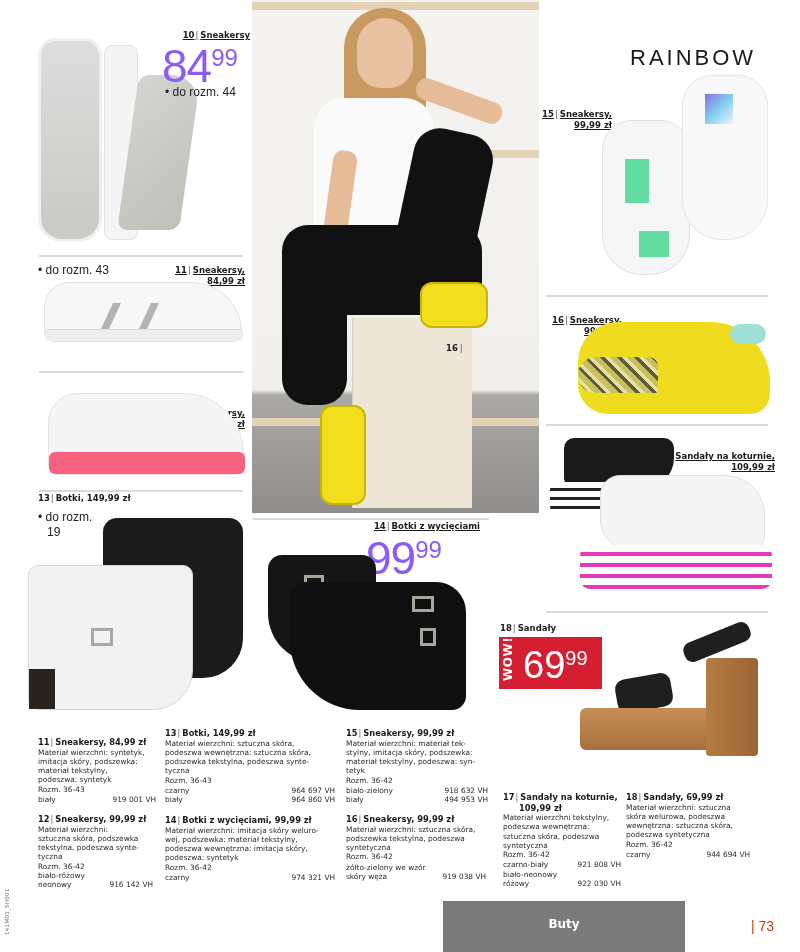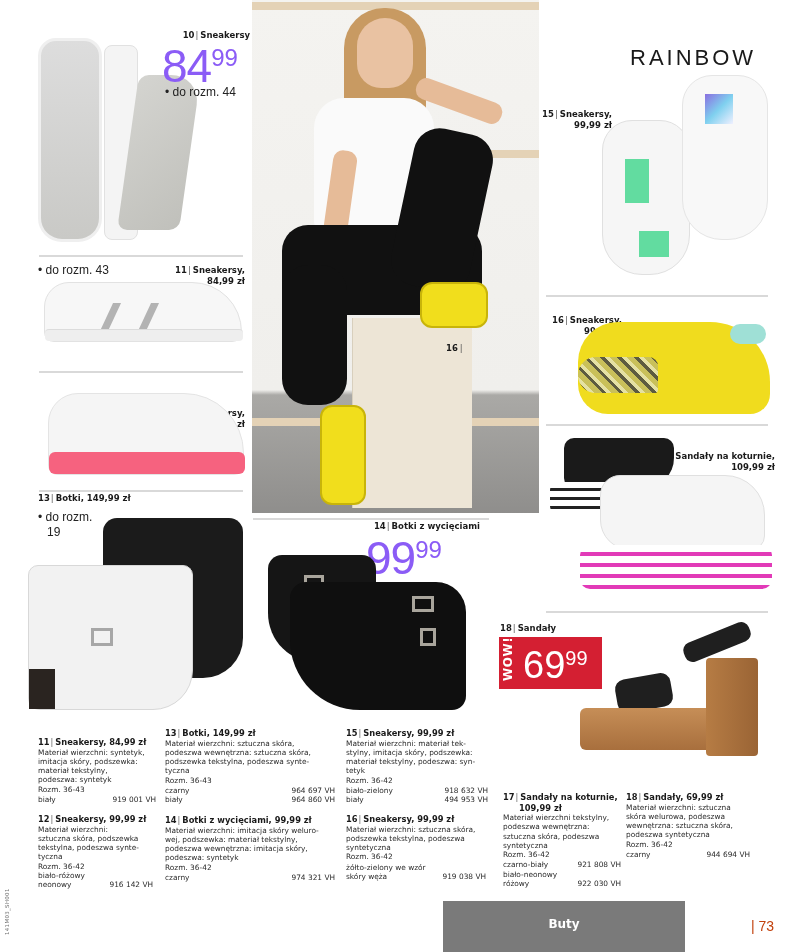--- a/index.html
+++ b/index.html
@@ -2,21 +2,21 @@
 <html><head>
 <meta charset="utf-8">
 <style>
   * { box-sizing: border-box; margin: 0; padding: 0; }
   html, body { width: 800px; height: 952px; background: #ffffff; overflow: hidden; }
   body { position: relative; font-family: "DejaVu Sans", sans-serif; color: #1a1a1a; }
 
   .abs { position: absolute; }
   .label-bold { font-family: "DejaVu Sans", sans-serif; font-weight: bold; font-size: 8.5px; line-height: 11px; color: #1a1a1a; }
   .label-bold .bar { font-weight: normal; color: #555; margin: 0 2px 0 1px; }
-  .right { text-align: right; }
+  .right { text-align: right; text-decoration: underline; }
 
   .hdivider { position: absolute; height: 2px; background: #d9d9d9; }
 
   
   .big-price { font-family: "Liberation Sans", sans-serif; color: #8b5cf6; line-height: 1; white-space: nowrap; }
   .big-price .int { font-size: 46px; letter-spacing: -1px; }
   .big-price .dec { font-size: 24px; vertical-align: top; position: relative; top: 3px; }
 
   .size-note { font-family: "Liberation Sans", sans-serif; font-size: 12px; color: #222; line-height: 15px; }
 

